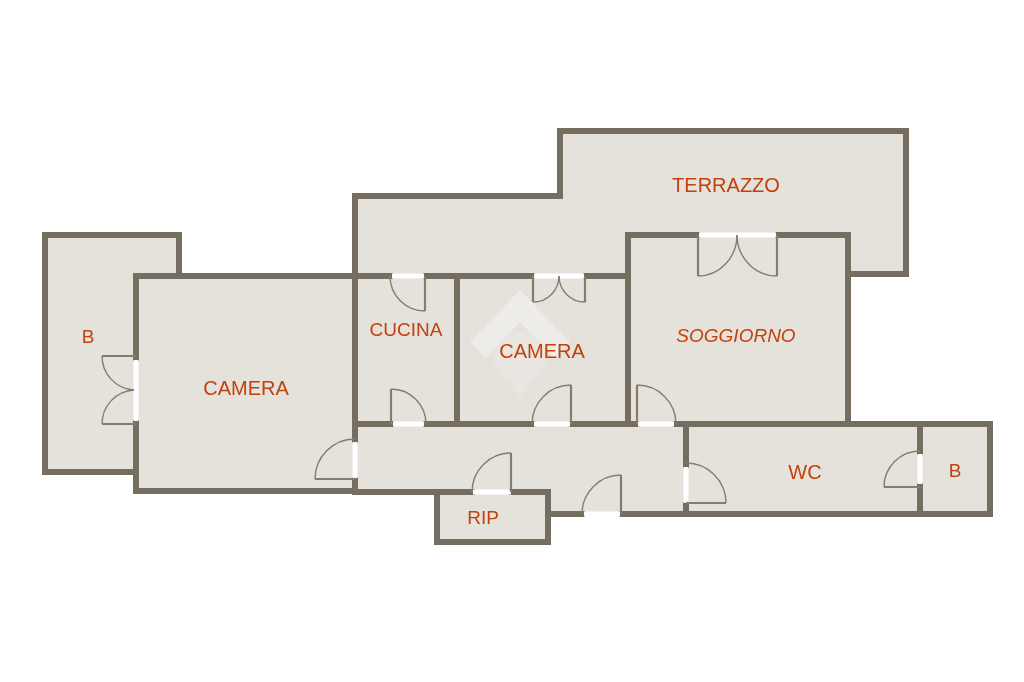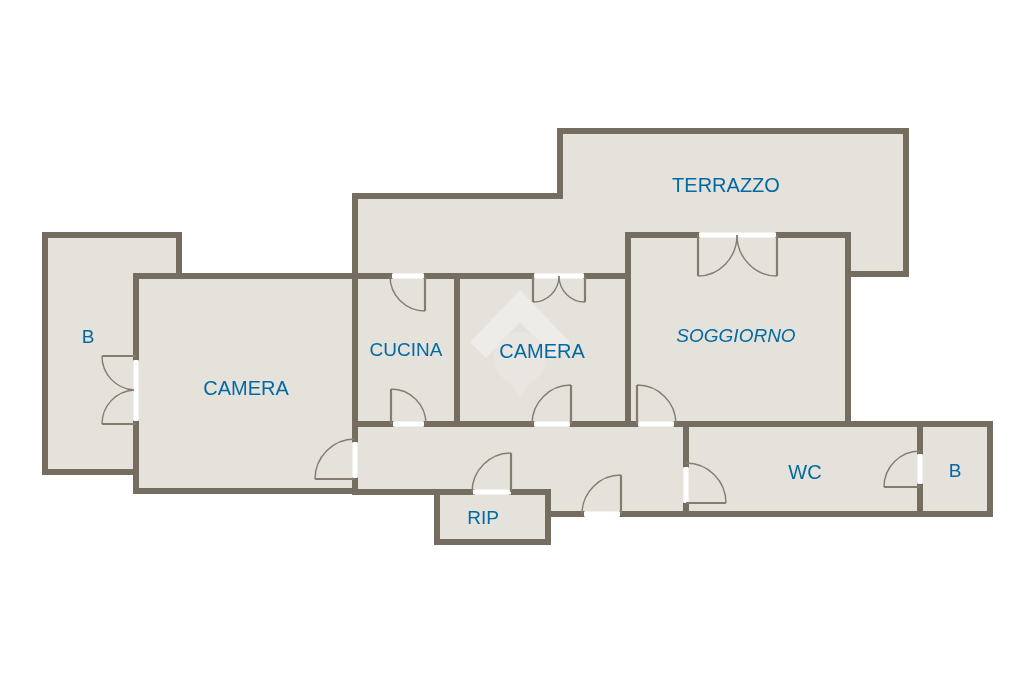--- a/index.html
+++ b/index.html
@@ -3,21 +3,21 @@
 <meta charset="utf-8">
 <style>
   html, body { margin: 0; padding: 0; background: #ffffff; }
   body { width: 1024px; height: 682px; overflow: hidden; position: relative; font-family: "Liberation Sans", "DejaVu Sans", sans-serif; }
   #plan { position: absolute; left: 0; top: 0; width: 1024px; height: 682px; }
   .room-fill { fill: #e5e2dc; }
   .wall { fill: none; stroke: #766d61; stroke-width: 6; stroke-linejoin: miter; stroke-linecap: square; }
   .opening { stroke: #ffffff; stroke-width: 5; }
   .door-leaf { fill: none; stroke: #857c70; stroke-width: 2.2; }
   .door-arc { fill: none; stroke: #857c70; stroke-width: 1.4; }
-  .room-label { position: absolute; color: #0369a1; font-size: 20px; white-space: nowrap; transform: translate(-50%, -50%); letter-spacing: 0px; }
+  .room-label { position: absolute; color: #c2410c; font-size: 20px; white-space: nowrap; transform: translate(-50%, -50%); letter-spacing: 0px; }
   .room-label.small { font-size: 19px; }
   .watermark { opacity: 0.35; }
 </style>
 </head>
 <body>
 
 <svg id="plan" viewBox="0 0 1024 682" xmlns="http://www.w3.org/2000/svg">
 
   <g>
 
@@ -167,18 +167,18 @@
       <line class="opening" x1="920" y1="454" x2="920" y2="484"></line>
       <line class="door-leaf" x1="920" y1="487" x2="884" y2="487"></line>
       <path class="door-arc" d="M884,487 A36,36 0 0 1 920,451"></path>
     </g>
   </g>
 </svg>
 
 <div class="room-label" style="left:726px; top:185px;">TERRAZZO</div>
 <div class="room-label small" style="left:88px; top:337px;">B</div>
 <div class="room-label" style="left:246px; top:388px;">CAMERA</div>
-<div class="room-label small" style="left:406px; top:350px;">CUCINA</div>
+<div class="room-label small" style="left:406px; top:330px;">CUCINA</div>
 <div class="room-label" style="left:542px; top:351px;">CAMERA</div>
 <div class="room-label small" style="left:736px; top:336px;font-style:italic;">SOGGIORNO</div>
 <div class="room-label" style="left:805px; top:472px;">WC</div>
 <div class="room-label small" style="left:955px; top:471px;">B</div>
 <div class="room-label small" style="left:483px; top:518px;">RIP</div>
 
 </body></html>

